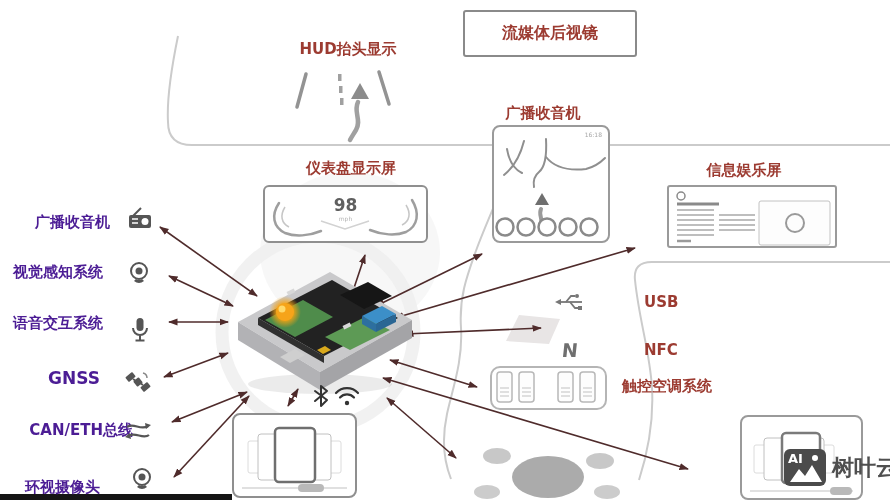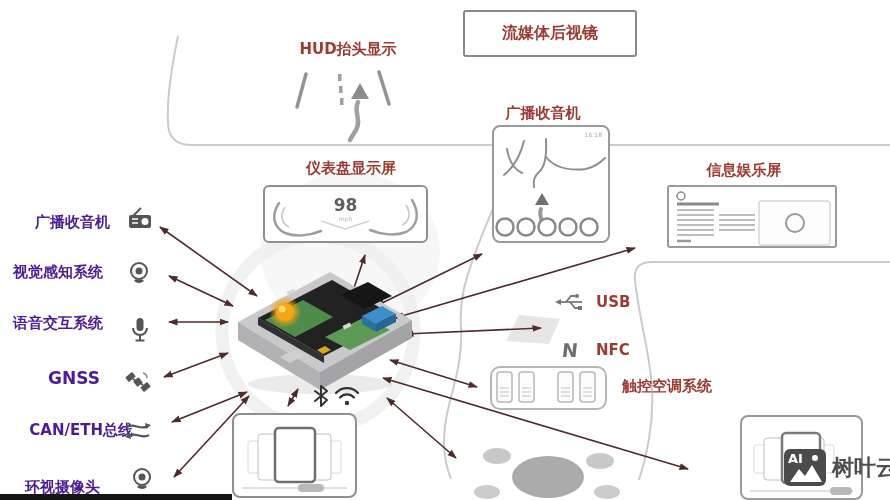--- a/index.html
+++ b/index.html
@@ -5,21 +5,21 @@
   html,body{margin:0;padding:0;background:#fff;}
   #stage{position:relative;width:890px;height:500px;background:#fff;overflow:hidden;
          font-family:"DejaVu Sans","Liberation Sans",sans-serif;}
   .abs{position:absolute;}
   .red-label{color:#9c3b31;font-weight:bold;font-size:15px;white-space:nowrap;}
   .left-item{position:absolute;text-align:right;color:#4c1d95;font-weight:bold;font-size:15px;white-space:nowrap;}
   .panel{position:absolute;background:#fff;border:2px solid #9a9a9a;border-radius:8px;box-sizing:border-box;}
   #streaming-box{left:463px;top:10px;width:170px;height:43px;border:2px solid #8a8a8a;border-radius:3px;
       display:flex;align-items:center;justify-content:center;background:#fff;}
   #streaming-box div{font-size:16px;}
-  .conn-row{position:absolute;display:flex;align-items:center;height:22px;}
+  .conn-row{position:absolute;display:flex;align-items:center;height:22px;gap:48px;}
   .conn-row .icon{width:36px;display:flex;justify-content:center;}
   .conn-row .lbl{color:#9c3b31;font-weight:bold;font-size:15px;margin-left:8px;white-space:nowrap;}
   #nfc-glyph{font-size:19px;font-weight:bold;color:#6f6f6f;transform:skewX(-6deg);line-height:1;}
   #watermark{left:784px;top:449px;display:flex;align-items:center;}
   #wm-box{width:42px;height:37px;background:#4b4b4b;border-radius:6px;position:relative;overflow:hidden;}
   #wm-box .ai{position:absolute;left:4px;top:2px;color:#fff;font-weight:bold;font-size:13px;}
   #wm-text{margin-left:6px;color:#4f4f4f;font-weight:bold;font-size:22px;white-space:nowrap;}
   svg{display:block;}
   .clock{position:absolute;right:6px;top:4px;font-size:6px;color:#a6a6a6;}
   #speed{position:absolute;left:0;right:0;top:8px;text-align:center;font-size:17px;color:#5f5f5f;font-weight:bold;}

